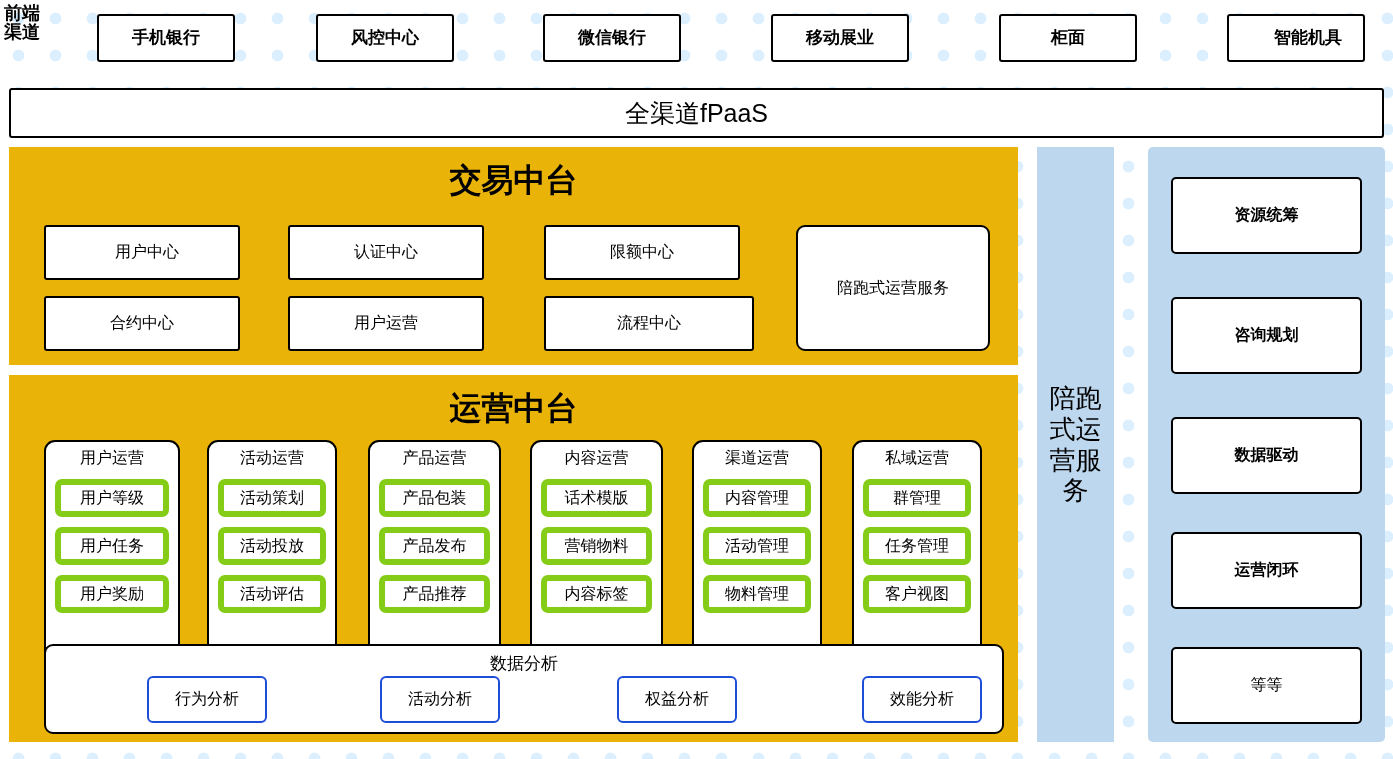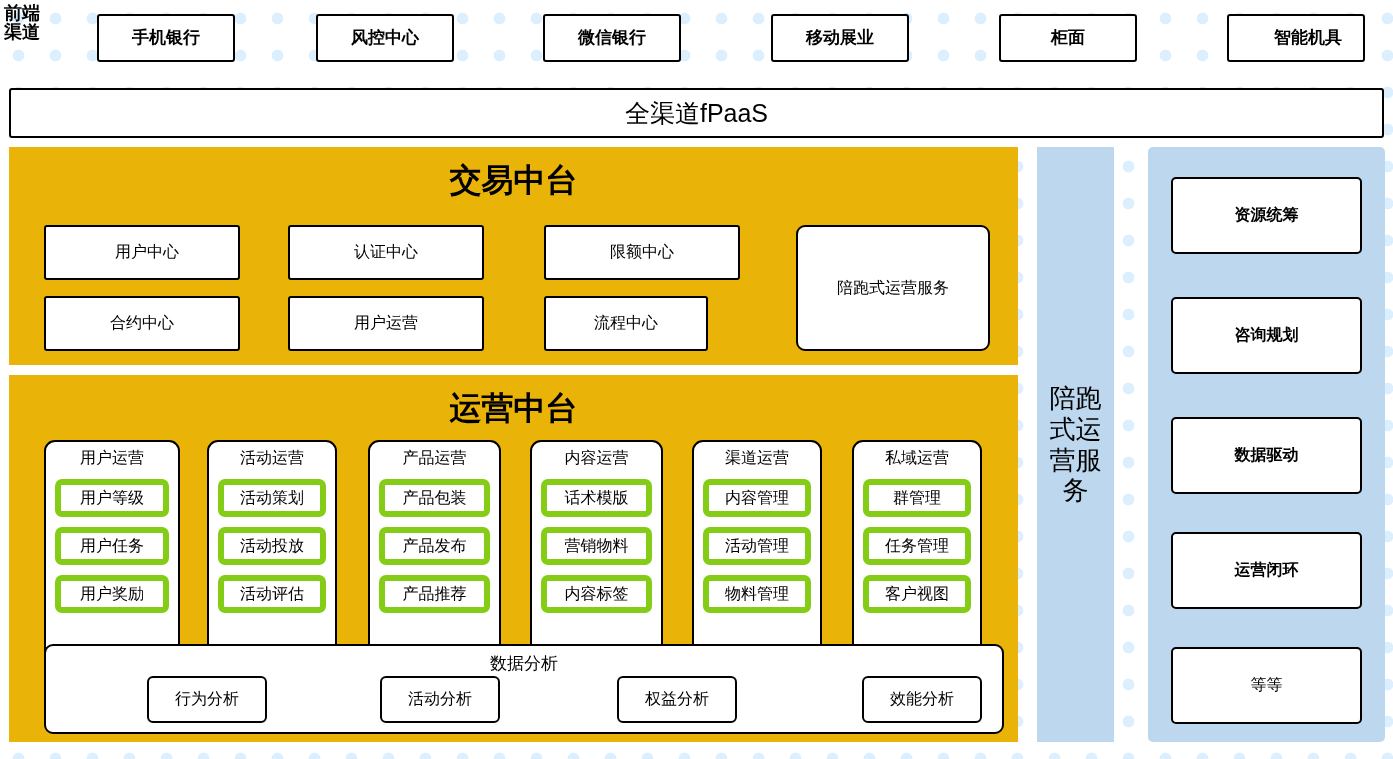--- a/index.html
+++ b/index.html
@@ -94,21 +94,21 @@
   
   #analysis{
     position:absolute;left:44px;top:644px;width:960px;height:90px;
     background:#fff;border:2px solid #000;border-radius:9px;box-sizing:border-box;
   }
   #analysis-title{
     position:absolute;left:0;top:6px;width:100%;text-align:center;font-size:17px;
   }
   .an-item{
     position:absolute;top:30px;height:47px;width:120px;
-    background:#fff;border:2px solid #000000;border-radius:6px;box-sizing:border-box;
+    background:#fff;border:2px solid #1d4ed8;border-radius:6px;box-sizing:border-box;
     display:flex;align-items:center;justify-content:center;font-size:16px;
   }
 
   
   #accompany-panel{
     position:absolute;left:1037px;top:147px;width:77px;height:595px;
     background:#BDD7EE;z-index:2;
     display:flex;align-items:center;justify-content:center;
   }
   #accompany-text{
@@ -147,21 +147,21 @@
 
   <div class="cyan-panel" id="tx-panel" style="left:9px;top:147px;width:1009px;height:218px;">
     <div class="panel-title" style="top:12px;">交易中台</div>
   </div>
   <div id="tx-boxes">
       <div class="box tx-box layer" style="left: 44px; top: 225px; width: 196px; padding-left: 10px;">用户中心</div>
       <div class="box tx-box layer" style="left: 288px; top: 225px; width: 196px;">认证中心</div>
       <div class="box tx-box layer" style="left: 544px; top: 225px; width: 196px;">限额中心</div>
       <div class="box tx-box layer" style="left: 44px; top: 296px; width: 196px;">合约中心</div>
       <div class="box tx-box layer" style="left: 288px; top: 296px; width: 196px;">用户运营</div>
-      <div class="box tx-box layer" style="left: 544px; top: 296px; width: 164px;">流程中心</div>
+      <div class="box tx-box layer" style="left: 544px; top: 296px; width: 210px;">流程中心</div>
     </div>
   <div id="tx-scene" class="box rbox layer">陪跑式运营服务</div>
 
   <div class="cyan-panel" id="op-panel" style="left:9px;top:375px;width:1009px;height:367px;">
     <div class="panel-title" style="top:12px;">运营中台</div>
   </div>
   <div id="op-groups">
       <div class="op-group layer" style="left: 44px; width: 136px;">
         <div class="op-group-title">用户运营</div>
         <div class="op-item i0">用户等级</div>

